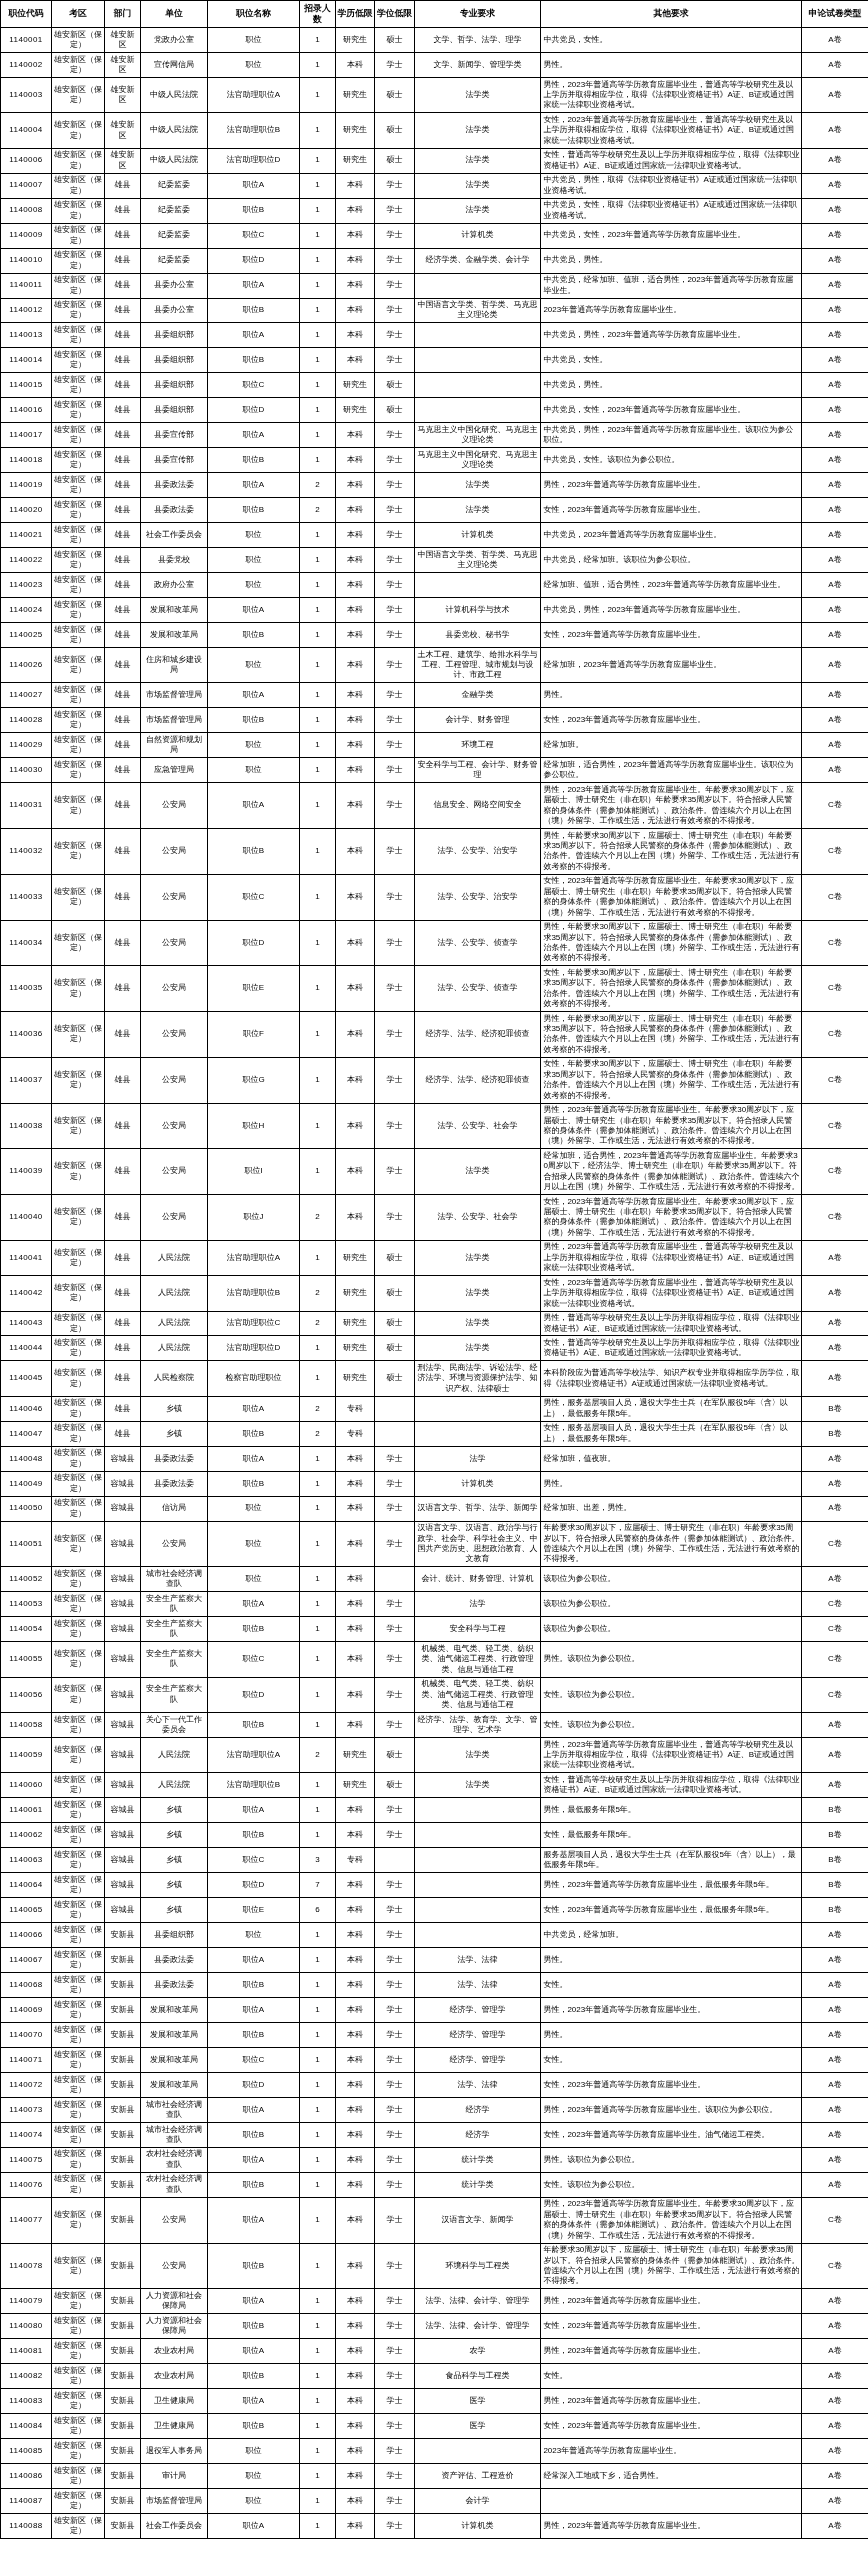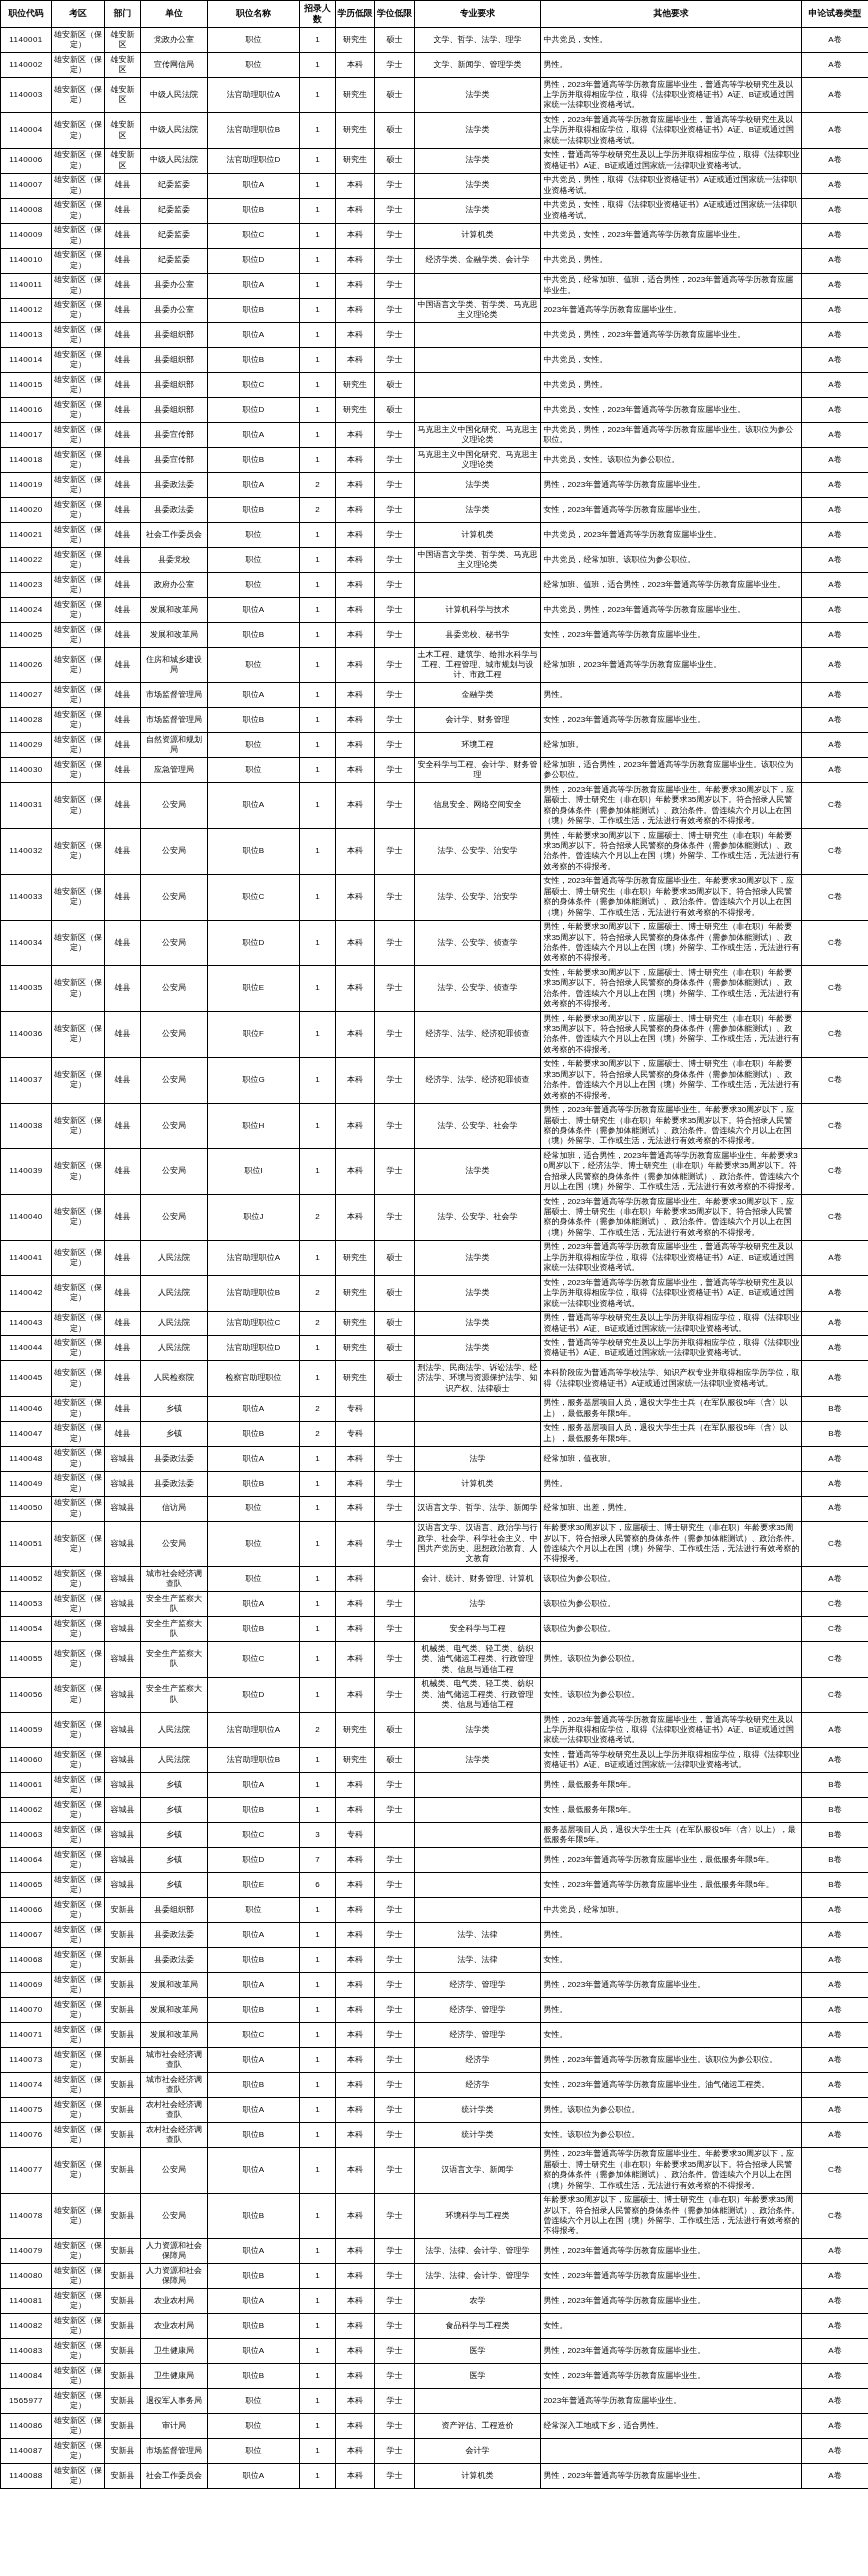--- a/index.html
+++ b/index.html
@@ -753,20 +753,33 @@
         <td data-name="cell-unit" class="c3">安全生产监察大队</td>
         <td data-name="cell-position-name" class="c4">职位D</td>
         <td data-name="cell-headcount" class="c5">1</td>
         <td data-name="cell-education-min" class="c6">本科</td>
         <td data-name="cell-degree-min" class="c7">学士</td>
         <td data-name="cell-major-requirement" class="c8">机械类、电气类、轻工类、纺织类、油气储运工程类、行政管理类、信息与通信工程</td>
         <td data-name="cell-other-requirements" class="c9">女性。该职位为参公职位。</td>
         <td data-name="cell-essay-paper-type" class="c10">C卷</td>
       </tr>
       <tr data-name="table-row">
+        <td data-name="cell-position-code" class="c0">1140058</td>
+        <td data-name="cell-exam-area" class="c1">雄安新区（保定）</td>
+        <td data-name="cell-department" class="c2">容城县</td>
+        <td data-name="cell-unit" class="c3">关心下一代工作委员会</td>
+        <td data-name="cell-position-name" class="c4">职位B</td>
+        <td data-name="cell-headcount" class="c5">1</td>
+        <td data-name="cell-education-min" class="c6">本科</td>
+        <td data-name="cell-degree-min" class="c7">学士</td>
+        <td data-name="cell-major-requirement" class="c8">经济学、法学、教育学、文学、管理学、艺术学</td>
+        <td data-name="cell-other-requirements" class="c9">女性。该职位为参公职位。</td>
+        <td data-name="cell-essay-paper-type" class="c10">A卷</td>
+      </tr>
+      <tr data-name="table-row">
         <td data-name="cell-position-code" class="c0">1140059</td>
         <td data-name="cell-exam-area" class="c1">雄安新区（保定）</td>
         <td data-name="cell-department" class="c2">容城县</td>
         <td data-name="cell-unit" class="c3">人民法院</td>
         <td data-name="cell-position-name" class="c4">法官助理职位A</td>
         <td data-name="cell-headcount" class="c5">2</td>
         <td data-name="cell-education-min" class="c6">研究生</td>
         <td data-name="cell-degree-min" class="c7">硕士</td>
         <td data-name="cell-major-requirement" class="c8">法学类</td>
         <td data-name="cell-other-requirements" class="c9">男性，2023年普通高等学历教育应届毕业生，普通高等学校研究生及以上学历并取得相应学位，取得《法律职业资格证书》A证、B证或通过国家统一法律职业资格考试。</td>
@@ -922,20 +935,33 @@
         <td data-name="cell-unit" class="c3">发展和改革局</td>
         <td data-name="cell-position-name" class="c4">职位C</td>
         <td data-name="cell-headcount" class="c5">1</td>
         <td data-name="cell-education-min" class="c6">本科</td>
         <td data-name="cell-degree-min" class="c7">学士</td>
         <td data-name="cell-major-requirement" class="c8">经济学、管理学</td>
         <td data-name="cell-other-requirements" class="c9">女性。</td>
         <td data-name="cell-essay-paper-type" class="c10">A卷</td>
       </tr>
       <tr data-name="table-row">
+        <td data-name="cell-position-code" class="c0">1140072</td>
+        <td data-name="cell-exam-area" class="c1">雄安新区（保定）</td>
+        <td data-name="cell-department" class="c2">安新县</td>
+        <td data-name="cell-unit" class="c3">发展和改革局</td>
+        <td data-name="cell-position-name" class="c4">职位D</td>
+        <td data-name="cell-headcount" class="c5">1</td>
+        <td data-name="cell-education-min" class="c6">本科</td>
+        <td data-name="cell-degree-min" class="c7">学士</td>
+        <td data-name="cell-major-requirement" class="c8">法学、法律</td>
+        <td data-name="cell-other-requirements" class="c9">女性，2023年普通高等学历教育应届毕业生。</td>
+        <td data-name="cell-essay-paper-type" class="c10">A卷</td>
+      </tr>
+      <tr data-name="table-row">
         <td data-name="cell-position-code" class="c0">1140073</td>
         <td data-name="cell-exam-area" class="c1">雄安新区（保定）</td>
         <td data-name="cell-department" class="c2">安新县</td>
         <td data-name="cell-unit" class="c3">城市社会经济调查队</td>
         <td data-name="cell-position-name" class="c4">职位A</td>
         <td data-name="cell-headcount" class="c5">1</td>
         <td data-name="cell-education-min" class="c6">本科</td>
         <td data-name="cell-degree-min" class="c7">学士</td>
         <td data-name="cell-major-requirement" class="c8">经济学</td>
         <td data-name="cell-other-requirements" class="c9">男性，2023年普通高等学历教育应届毕业生。该职位为参公职位。</td>
@@ -1078,21 +1104,21 @@
         <td data-name="cell-unit" class="c3">卫生健康局</td>
         <td data-name="cell-position-name" class="c4">职位B</td>
         <td data-name="cell-headcount" class="c5">1</td>
         <td data-name="cell-education-min" class="c6">本科</td>
         <td data-name="cell-degree-min" class="c7">学士</td>
         <td data-name="cell-major-requirement" class="c8">医学</td>
         <td data-name="cell-other-requirements" class="c9">女性，2023年普通高等学历教育应届毕业生。</td>
         <td data-name="cell-essay-paper-type" class="c10">A卷</td>
       </tr>
       <tr data-name="table-row">
-        <td data-name="cell-position-code" class="c0">1565977</td>
+        <td data-name="cell-position-code" class="c0">1140085</td>
         <td data-name="cell-exam-area" class="c1">雄安新区（保定）</td>
         <td data-name="cell-department" class="c2">安新县</td>
         <td data-name="cell-unit" class="c3">退役军人事务局</td>
         <td data-name="cell-position-name" class="c4">职位</td>
         <td data-name="cell-headcount" class="c5">1</td>
         <td data-name="cell-education-min" class="c6">本科</td>
         <td data-name="cell-degree-min" class="c7">学士</td>
         <td data-name="cell-major-requirement" class="c8"></td>
         <td data-name="cell-other-requirements" class="c9">2023年普通高等学历教育应届毕业生。</td>
         <td data-name="cell-essay-paper-type" class="c10">A卷</td>

